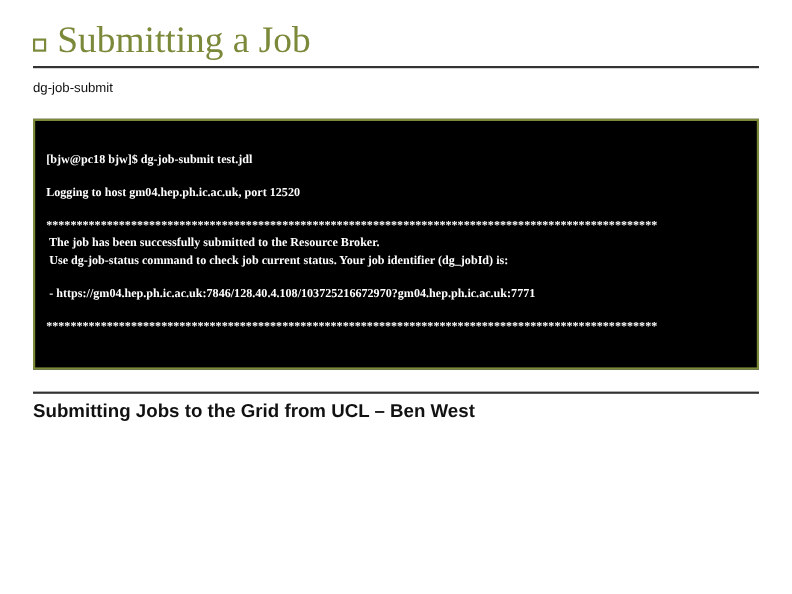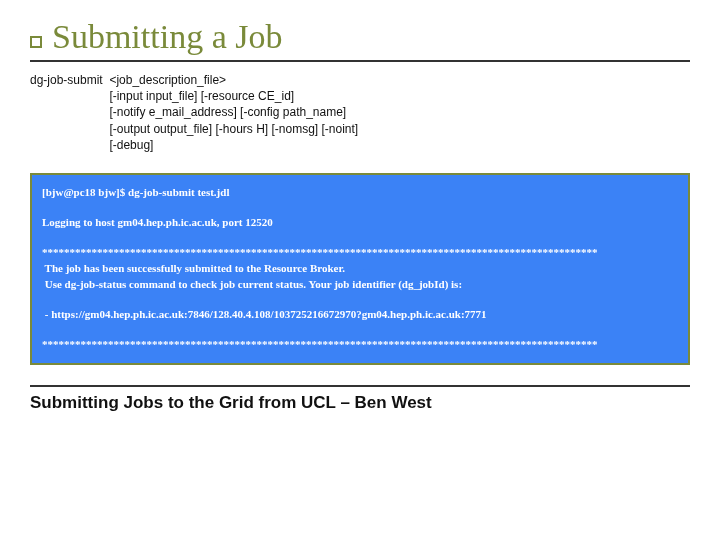--- a/index.html
+++ b/index.html
@@ -47,23 +47,23 @@
     line-height: 1.35;
     margin-bottom: 20px;
   }
   .syntax-cmd {
     white-space: pre;
   }
   .syntax-args {
     white-space: pre;
   }
   .terminal {
-    background: #3b82f6;
+    background: #000000;
     border: 2px solid #7a8a3a;
-    padding: 10px 10px;
+    padding: 28px 10px;
     color: #fff;
     font-family: "Times New Roman", Times, serif;
     font-size: 11px;
     font-weight: bold;
     line-height: 1.45;
     overflow: hidden;
   }
   .tl { white-space: pre; margin: 0; }
   .tl-empty { height: 14px; }
   .hr2 {
@@ -83,25 +83,20 @@
 <div class="slide">
 
   <div class="title-row">
     <div class="bullet"></div>
     <h1 class="title">Submitting a Job</h1>
   </div>
   <hr class="hr1">
 
   <div class="syntax">
     <div class="syntax-cmd">dg-job-submit  </div>
-    <div class="syntax-args">&lt;job_description_file&gt;
-[-input input_file] [-resource CE_id]
-[-notify e_mail_address] [-config path_name]
-[-output output_file] [-hours H] [-nomsg] [-noint]
-[-debug]</div>
   </div>
 
   <div class="terminal">
     <div class="tl">[bjw@pc18 bjw]$ dg-job-submit test.jdl</div>
     <div class="tl-empty"></div>
     <div class="tl">Logging to host gm04.hep.ph.ic.ac.uk, port 12520</div>
     <div class="tl-empty"></div>
     <div class="tl">*****************************************************************************************************</div>
     <div class="tl"> The job has been successfully submitted to the Resource Broker.</div>
     <div class="tl"> Use dg-job-status command to check job current status. Your job identifier (dg_jobId) is:</div>

